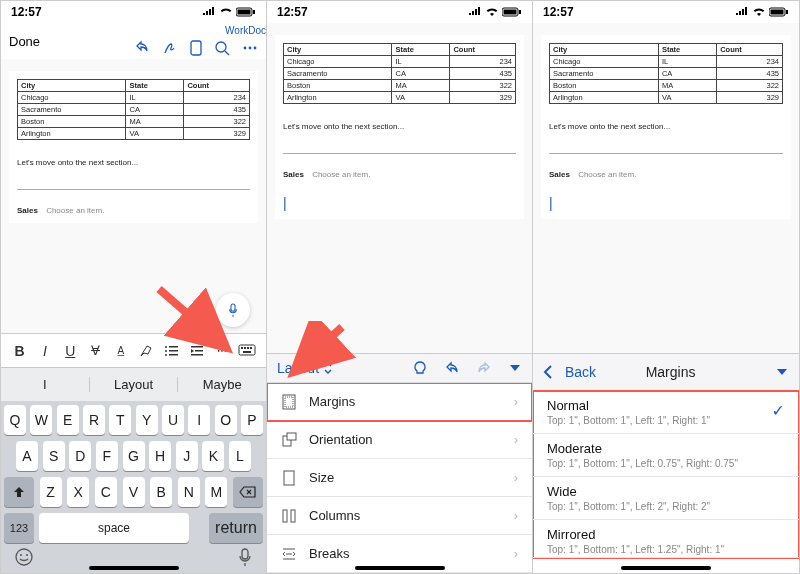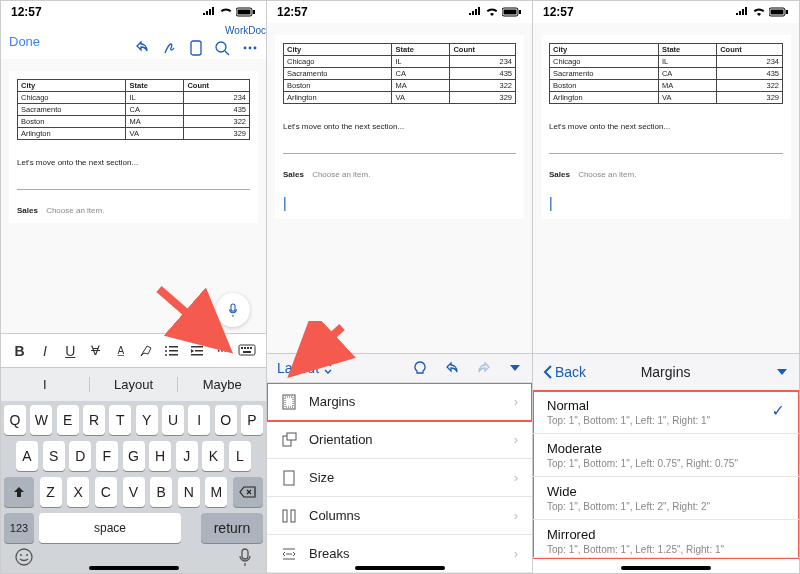--- a/index.html
+++ b/index.html
@@ -4,21 +4,21 @@
 <style>
   * { box-sizing: border-box; margin: 0; padding: 0; }
   body { font-family: -apple-system, "Helvetica Neue", Arial, sans-serif; background:#fff; width:800px; height:574px; overflow:hidden; font-size:10px; }
   .screens { display:flex; flex-direction:row; width:800px; height:574px; border:1px solid #ccc; }
   .screen { width:266px; height:572px; background:#fff; position:relative; overflow:hidden; border-right:1px solid #ccc; display:flex; flex-direction:column;}
   .screen:last-child{border-right:none;}
   .status-bar { height:22px; display:flex; justify-content:space-between; align-items:center; padding:11px 10px; font-weight:600; font-size:12px; }
   .status-icons{display:flex; gap:3px; align-items:center;}
   .header1 { height:36px; display:flex; align-items:center; padding:0 8px; position:relative; justify-content:space-between; }
   .header1 .title { position:absolute; left:0; right:0; top:2px; text-align:right; color:#185abd; font-size:10px; font-weight:500;}
-  .done{color:#3b82f6; font-size:13px;}
+  .done{color:#000000; font-size:13px;}
   .icon-row{display:flex; gap:12px; align-items:center; color:#185abd; margin-top:14px;}
   .doc-page { flex:1; background:#f9f9f9; padding:12px 8px; overflow:hidden; position:relative;}
   .paper { background:#fff; padding:8px; font-size:8px; color:#222;}
   table.dtable { border-collapse:collapse; width:100%; font-size:7.5px;}
   table.dtable th, table.dtable td { border:1px solid #444; padding:1px 3px; text-align:left;}
   table.dtable th{font-weight:700;}
   table.dtable td:last-child{text-align:right;}
   .bodytext { margin-top:18px; font-size:8px;}
   .hr{border:none;border-top:1px solid #aaa;margin-top:22px;}
   .sales{margin-top:16px; font-size:8px;}
@@ -41,34 +41,34 @@
   .key{background:#fff; border-radius:4px; height:30px; display:flex; align-items:center; justify-content:center; font-size:14px; color:#222; box-shadow:0 1px 0 #888; }
   .krow.top .key{width:22px;}
   .krow.mid{padding:0 12px;}
   .krow.mid .key{width:22px;}
   .krow.bot{padding:0;}
   .key.shift, .key.back{width:30px; background:#adb3bc;}
   .krow.bot .key.letter{width:22px;}
   .krow.fn{margin-bottom:4px;}
   .key.num{width:30px; background:#adb3bc; font-size:11px;}
   .key.space{flex:1; margin:0 5px; font-size:12px;}
-  .key.return{width:62px; background:#adb3bc; font-size:14px;margin-left:15px;}
+  .key.return{width:54px; background:#adb3bc; font-size:16px;margin-left:15px;}
   .kbbottom{display:flex; justify-content:space-between; padding:0 10px 4px 10px; align-items:center; color:#555;}
   .arrow{position:absolute; pointer-events:none;}
   
   .panel-tab{height:38px; background:#f5f5f7; border-top:1px solid #ccc; border-bottom:1px solid #ddd; display:flex; align-items:center; padding:0 10px; justify-content:space-between; position:relative;}
   .ltab{color:#185abd; font-size:14px; font-weight:500; display:flex; align-items:center; gap:4px;}
   .panel-ics{display:flex; gap:16px; color:#185abd; align-items:center;}
   .layout-list{background:#fff; flex:0 0 auto;}
   .litem{height:38px; display:flex; align-items:center; padding:0 14px; border-bottom:1px solid #e4e4e6; gap:12px; font-size:13px; color:#222;}
   .litem .chev{margin-left:auto; color:#bbb;}
   .litem.highlight{outline:2px solid #f45b4e; outline-offset:-1px;}
   
   .back-row{height:38px; background:#f5f5f7; border-top:1px solid #ccc; border-bottom:1px solid #ddd; display:flex; align-items:center; padding:0 10px;}
-  .back-link{color:#185abd; font-size:14px; display:flex; align-items:center; gap:2px;}
+  .back-link{color:#185abd; font-size:14px; display:flex; align-items:center; gap:12px;}
   .mg-title{flex:1; text-align:center; font-size:14px; color:#222; font-weight:500; margin-left:-30px;}
   .dropbtn svg{color:#185abd;}
   .mg-list{background:#fff; outline:2px solid #f45b4e; outline-offset:-1px;}
   .mitem{padding:7px 14px; border-bottom:1px solid #e6e6e8; position:relative;}
   .mname{font-size:13px; color:#111;}
   .mdesc{font-size:10px; color:#888; margin-top:2px;}
   .check{position:absolute; right:14px; top:10px; color:#185abd; font-size:16px;}
   .home-ind{position:absolute; bottom:3px; left:50%; transform:translateX(-50%); width:90px; height:4px; background:#000; border-radius:3px;}
   svg{display:block;}
 </style>

